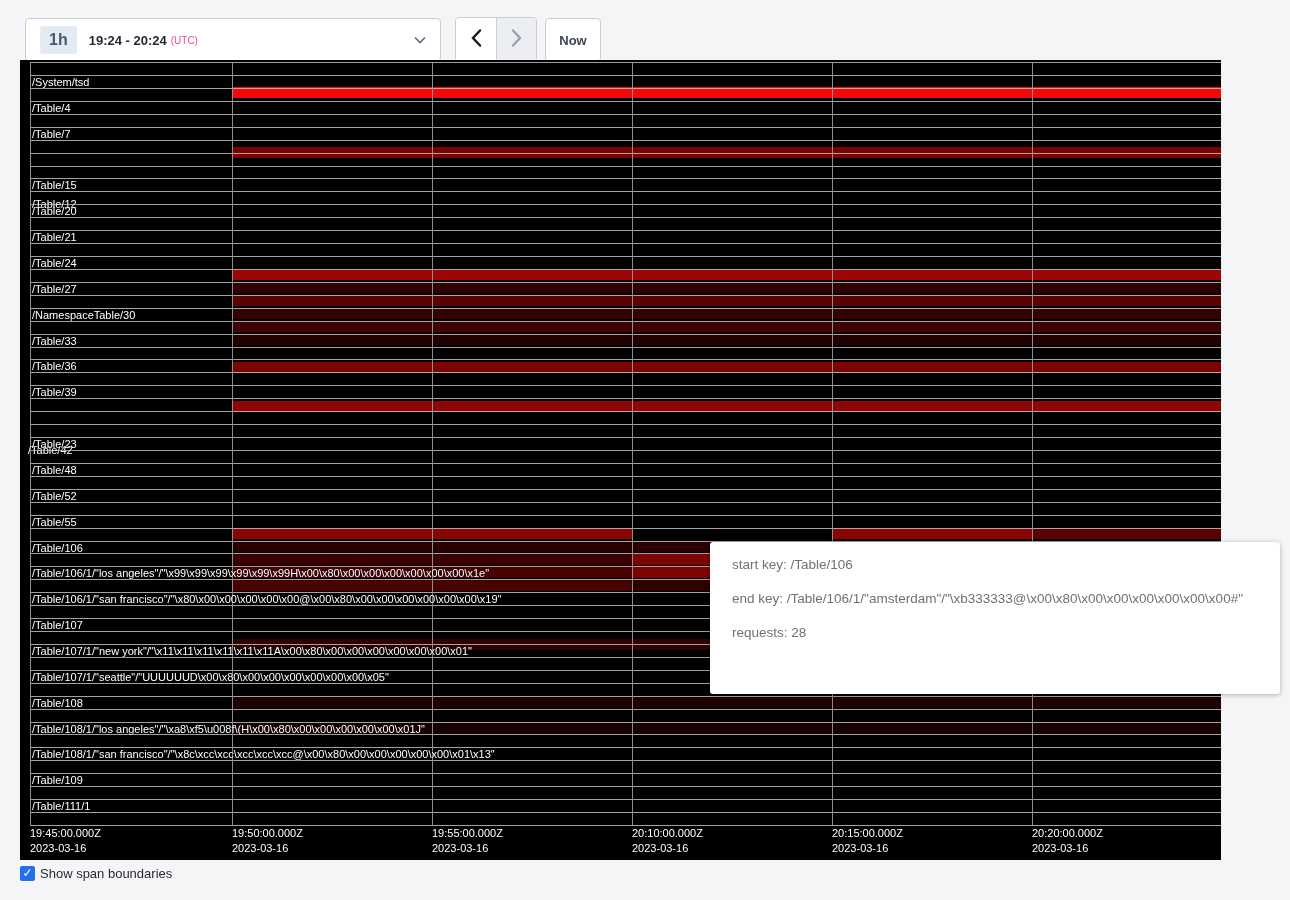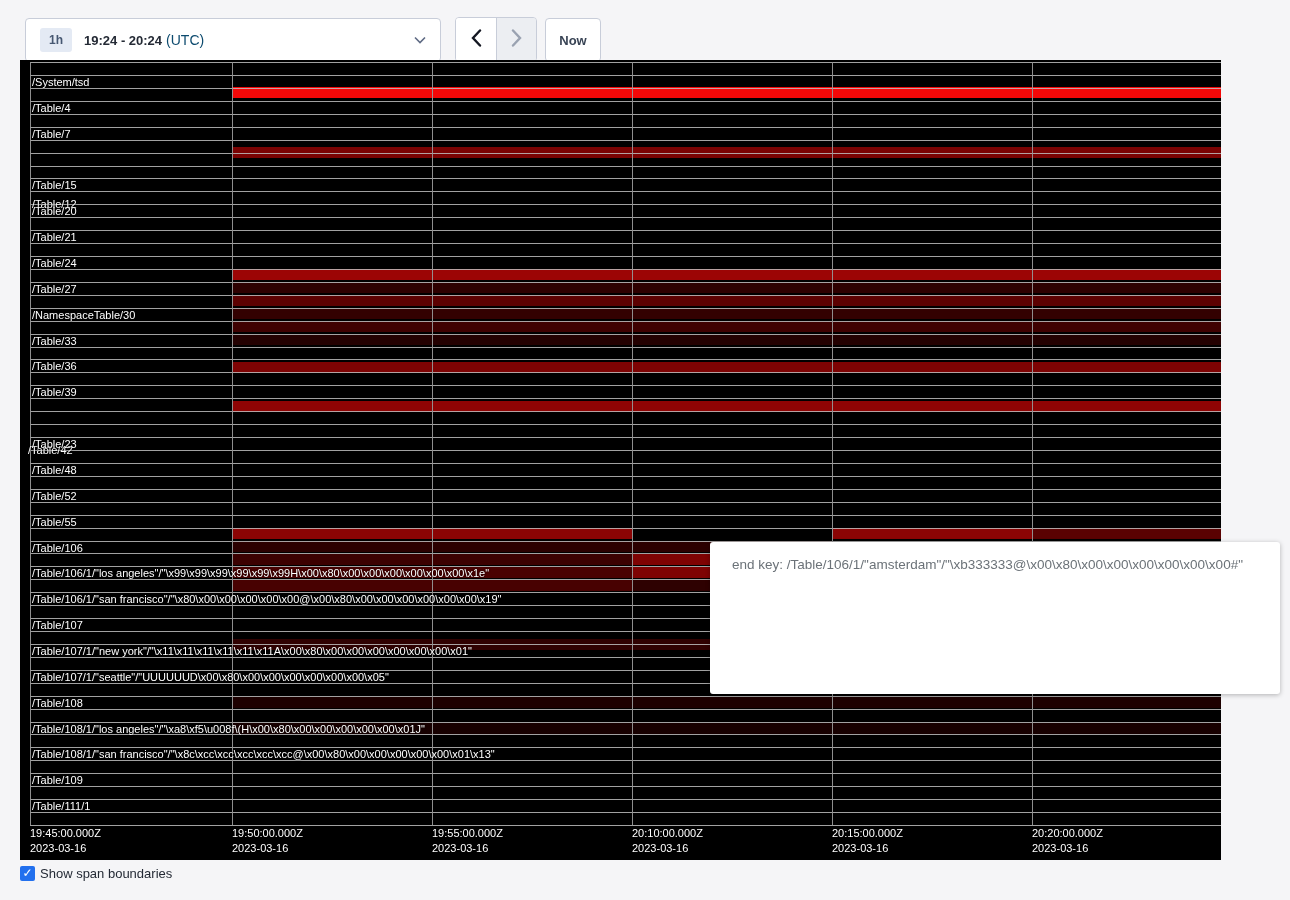--- a/index.html
+++ b/index.html
@@ -13,24 +13,24 @@
 
   
   .time-select {
     position: absolute; left: 25px; top: 18px;
     width: 416px; height: 44px;
     background: #fff; border: 1px solid #c8cdd9; border-radius: 4px;
     display: flex; align-items: center; padding: 0 14px; cursor: pointer;
   }
   .range-badge {
     background: #e4eaf4; color: #475872; font-weight: bold;
-    font-size: 12px; padding: 5px 9px; border-radius: 3px; margin-right: 12px;
+    font-size: 16px; padding: 5px 9px; border-radius: 3px; margin-right: 12px;
   }
   .range-text { font-size: 13px; font-weight: bold; color: #242a35; }
-  .range-suffix { font-size: 14px; color: #0c4a6e; font-weight: normal; margin-left: 4px; }
+  .range-suffix { font-size: 10px; color: #ec4899; font-weight: normal; margin-left: 4px; }
   .select-caret { margin-left: auto; display: flex; align-items: center; }
 
   .arrow-group {
     position: absolute; left: 455px; top: 17px; height: 45px;
     display: flex; border: 1px solid #c8cdd9; border-radius: 4px; overflow: hidden;
   }
   .arrow-btn {
     width: 40px; height: 100%; display: flex; align-items: center; justify-content: center;
     background: #fff; cursor: pointer;
   }
@@ -241,19 +241,21 @@
     <div class="axis-label" style="left: 412px; top: 781px;">2023-03-16</div>
     <div class="axis-label" style="left: 612px; top: 766px;">20:10:00.000Z</div>
     <div class="axis-label" style="left: 612px; top: 781px;">2023-03-16</div>
     <div class="axis-label" style="left: 812px; top: 766px;">20:15:00.000Z</div>
     <div class="axis-label" style="left: 812px; top: 781px;">2023-03-16</div>
     <div class="axis-label" style="left: 1012px; top: 766px;">20:20:00.000Z</div>
     <div class="axis-label" style="left: 1012px; top: 781px;">2023-03-16</div>
   </div>
 
 <div class="hover-tooltip">
+  <div class="tip-line">start key: /Table/106</div>
   <div class="tip-line">end key: /Table/106/1/"amsterdam"/"\xb333333@\x00\x80\x00\x00\x00\x00\x00\x00#"</div>
+  <div class="tip-line">requests: 28</div>
 </div>
 
 <div class="footer-row">
   <div class="checkbox">✓</div>
   <span class="checkbox-label">Show span boundaries</span>
 </div>
 
 </body></html>

